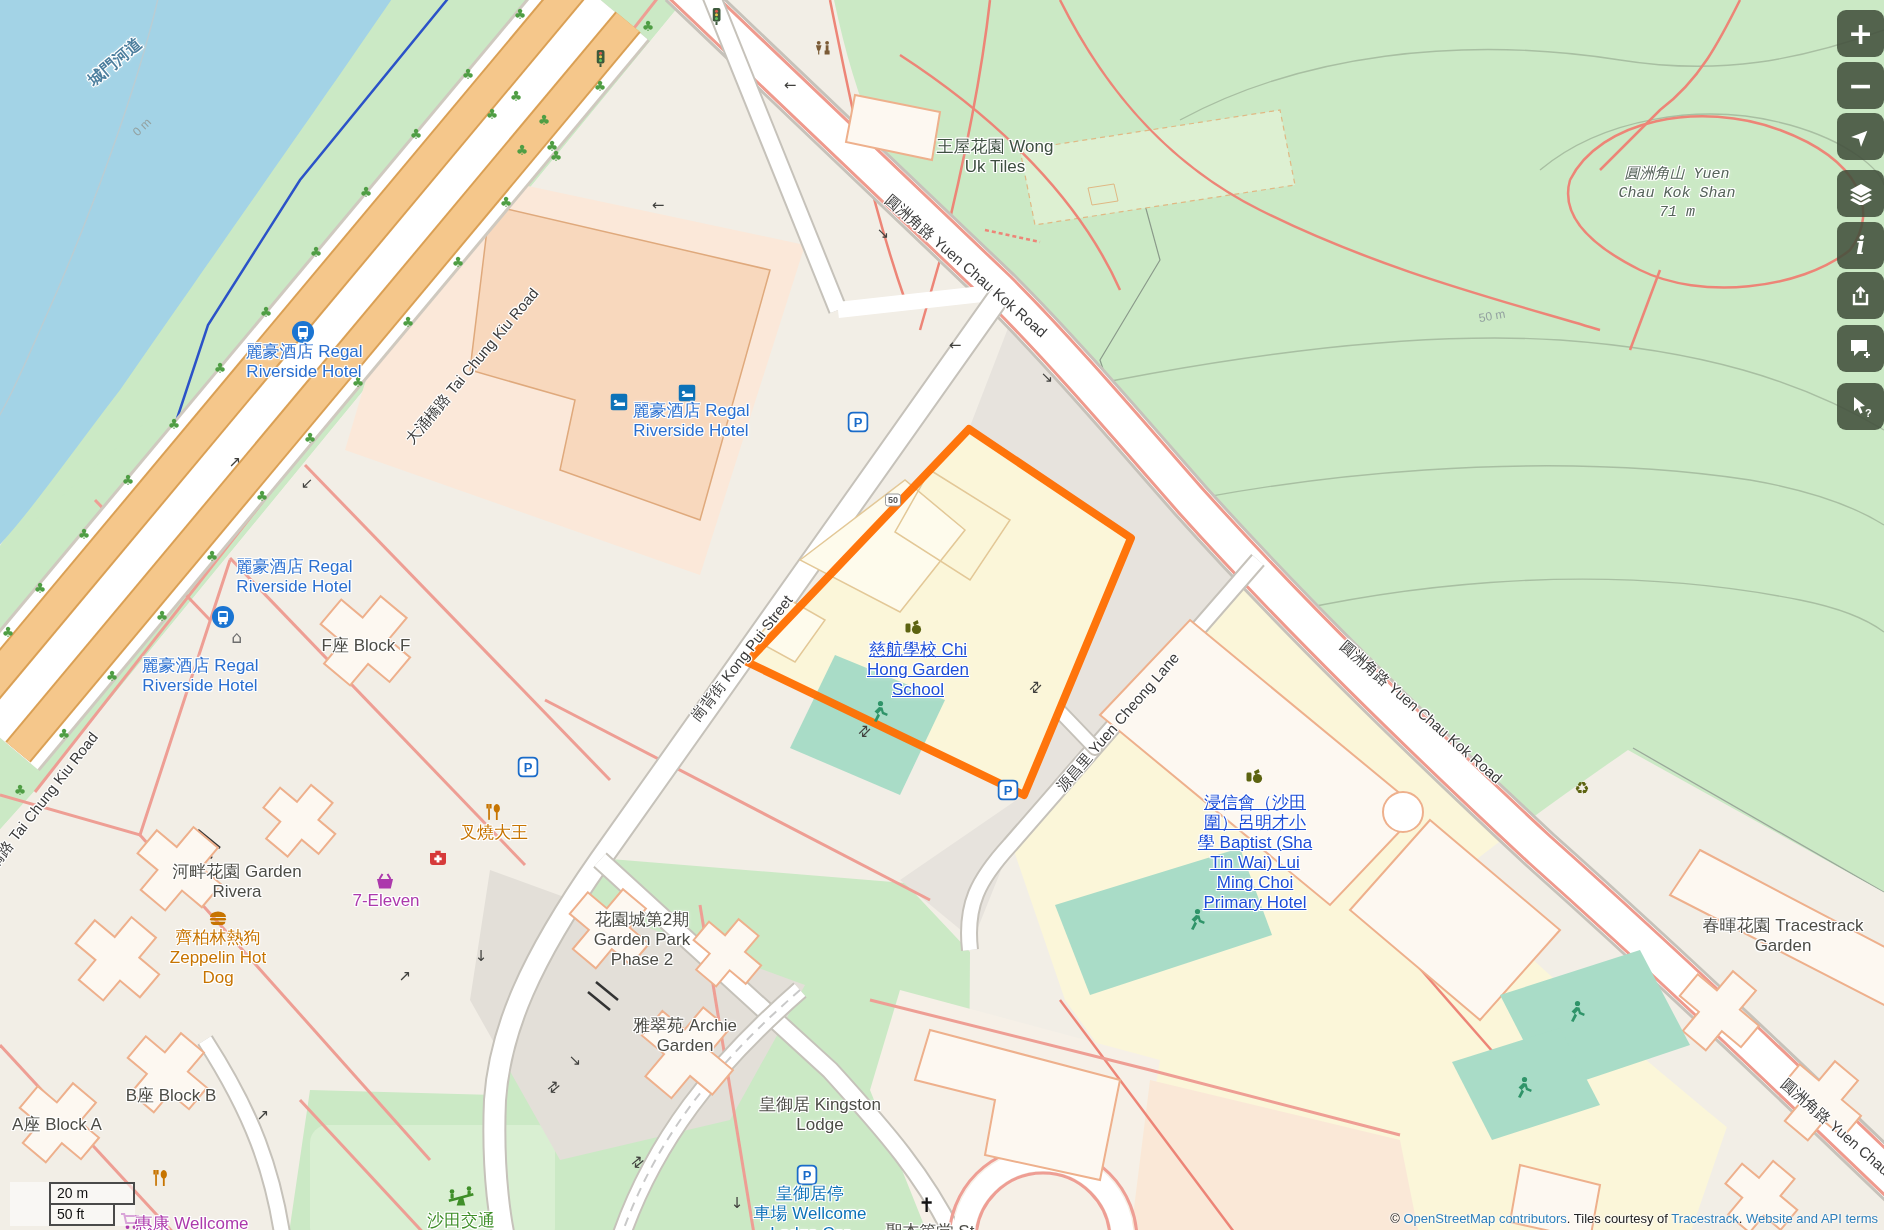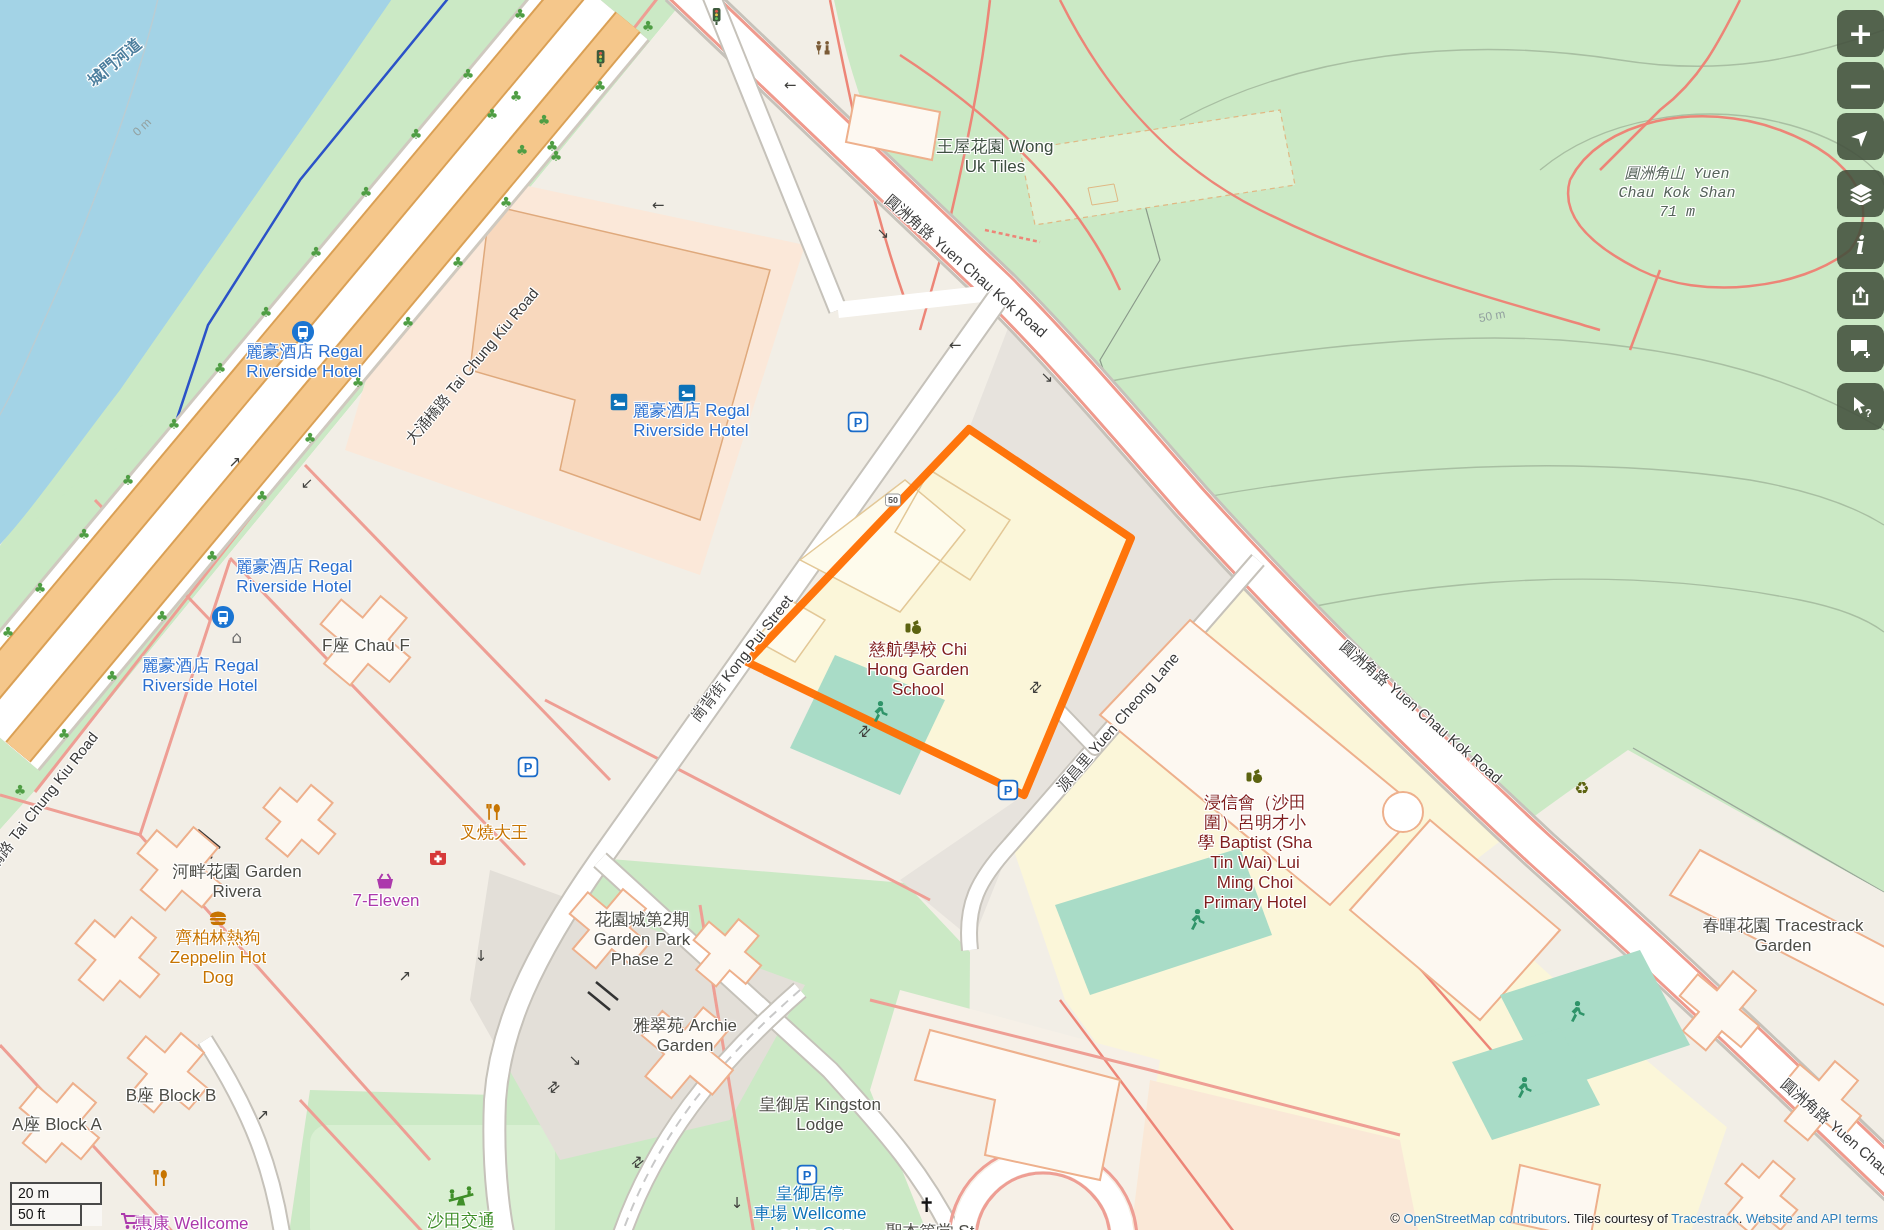--- a/index.html
+++ b/index.html
@@ -12,21 +12,21 @@
        text-shadow:0 1px 0 #fff,1px 0 0 #fff,-1px 0 0 #fff,0 -1px 0 #fff,
                    1px 1px 0 #fff,-1px -1px 0 #fff,1px -1px 0 #fff,-1px 1px 0 #fff,0 0 4px #fff;}
   .lbl div{white-space:nowrap;}
   .c-place{color:#4c4c46;}
   .c-park{color:#3e4f41;}
   .c-peak{color:#55635a;font-style:italic;font-size:15px;line-height:19px;}
   .c-hotel{color:#2a6fd0;}
   .c-shop{color:#ac39ac;}
   .c-food{color:#c77400;}
   .c-parking{color:#0d72b8;}
-  .c-school{color:#7f1d1d;}
+  .c-school{color:#1d4ed8;text-decoration:underline;}
   .c-playground{color:#3f8f29;}
   .c-water{color:#4d7f9e;font-weight:bold;font-size:16px;}
   .c-contour{color:#93a1a0;font-size:12px;text-shadow:none;}
   .c-road{color:#3a3a3a;font-size:15px;}
   
   .micon{position:absolute;transform:translate(-50%,-50%);z-index:25;line-height:0;}
   .tree{position:absolute;transform:translate(-50%,-50%);color:#4f9e44;font-size:14px;
         z-index:6;font-family:"DejaVu Sans",sans-serif;line-height:1;}
   .arrow{position:absolute;transform:translate(-50%,-50%);color:#41413e;font-size:15px;
          z-index:20;font-family:"DejaVu Sans",sans-serif;line-height:1;}
@@ -35,21 +35,21 @@
           font-size:9px;color:#555;padding:0 2px;line-height:11px;font-weight:bold;}
   
   .ctrl{position:absolute;left:1837px;width:47px;height:47px;background:rgba(66,80,60,.88);
         border-radius:9px;color:#fff;display:flex;align-items:center;justify-content:center;
         cursor:pointer;z-index:60;font-family:"DejaVu Sans",sans-serif;}
   .ctrl.txt{font-size:30px;font-weight:bold;line-height:1;}
   .ctrl.serif{font-family:"DejaVu Serif",serif;font-size:24px;font-weight:bold;font-style:italic;}
   
   #scalebar{position:absolute;left:10px;bottom:4px;z-index:60;font-size:14px;color:#111;
             background:rgba(255,255,255,.55);}
-  #scalebar .row{border-left:2px solid #4a4a4a;padding:1px 10px 1px 6px;line-height:17px;}
+  #scalebar .row{border-left:2px solid #4a4a4a;padding:1px 4px 1px 6px;line-height:17px;margin-left:39px;}
   #scalebar .m{border-bottom:2px solid #4a4a4a;border-right:2px solid #4a4a4a;width:72px;border-top:2px solid #4a4a4a;}
   #scalebar .ft{border-right:2px solid #4a4a4a;width:52px;border-bottom:2px solid #4a4a4a;}
   
   #attrib{position:absolute;right:6px;bottom:4px;z-index:60;font-size:13px;color:#222;
           text-shadow:0 0 3px #fff,0 0 3px #fff,0 0 3px #fff;}
   #attrib a{color:#2d7fba;text-decoration:none;cursor:pointer;}
 </style>
 </head>
 <body>
 
@@ -271,21 +271,21 @@
       </div>
       <div class="lbl c-hotel" style="left: 200px; top: 676px; transform: translate(-50%, -50%);">
         <div>麗豪酒店 Regal</div>
         <div>Riverside Hotel</div>
       </div>
       <div class="lbl c-hotel" style="left: 691px; top: 421px; transform: translate(-50%, -50%);">
         <div>麗豪酒店 Regal</div>
         <div>Riverside Hotel</div>
       </div>
       <div class="lbl c-place" style="left: 366px; top: 646px; transform: translate(-50%, -50%);">
-        <div>F座 Chau F</div>
+        <div>F座 Block F</div>
       </div>
       <div class="lbl c-place" style="left: 237px; top: 882px; transform: translate(-50%, -50%);">
         <div>河畔花園 Garden</div>
         <div>Rivera</div>
       </div>
       <div class="lbl c-food" style="left: 218px; top: 958px; transform: translate(-50%, -50%);">
         <div>齊柏林熱狗</div>
         <div>Zeppelin Hot</div>
         <div>Dog</div>
       </div>

